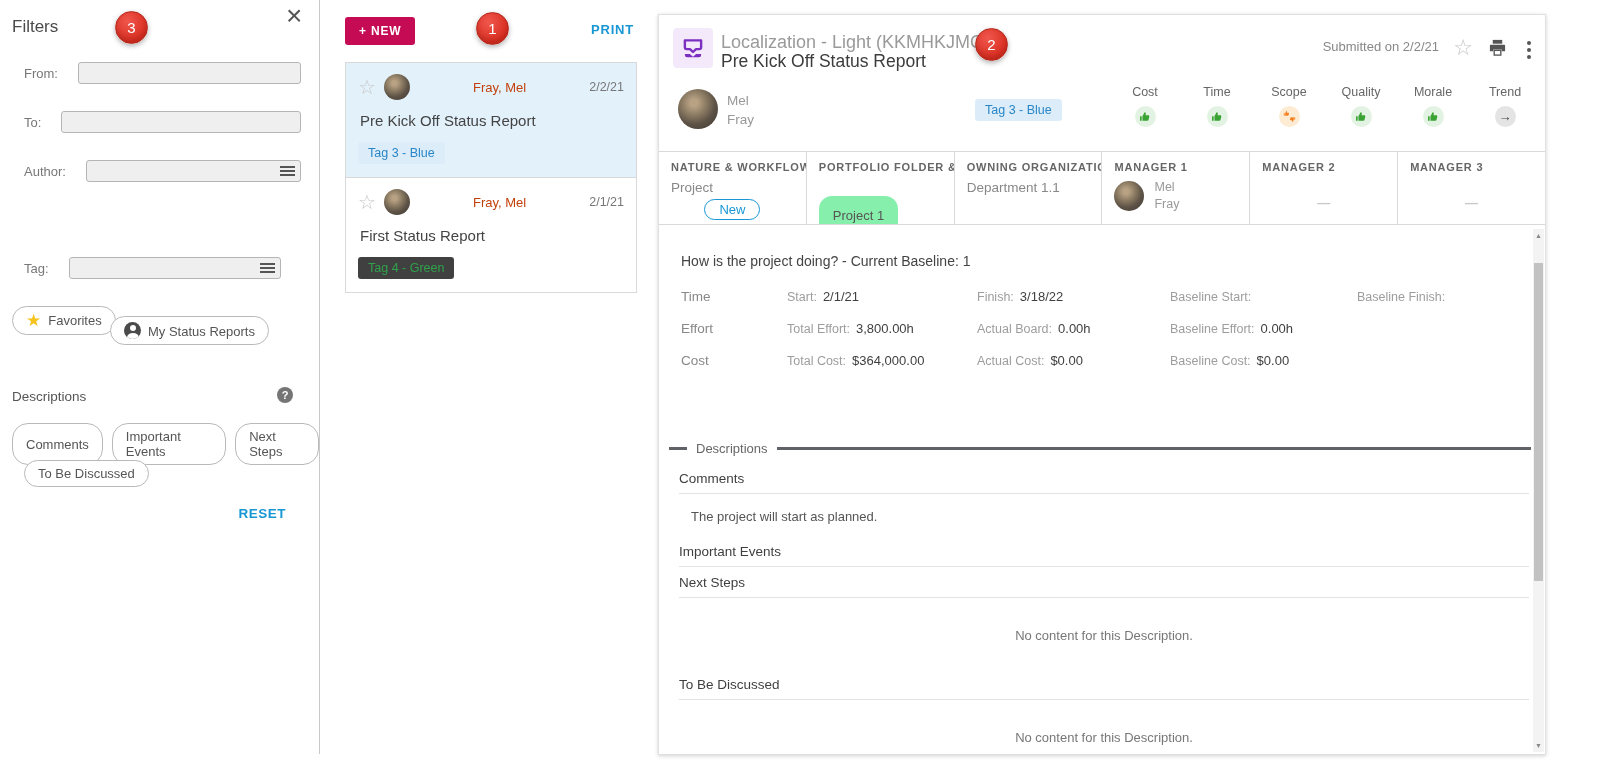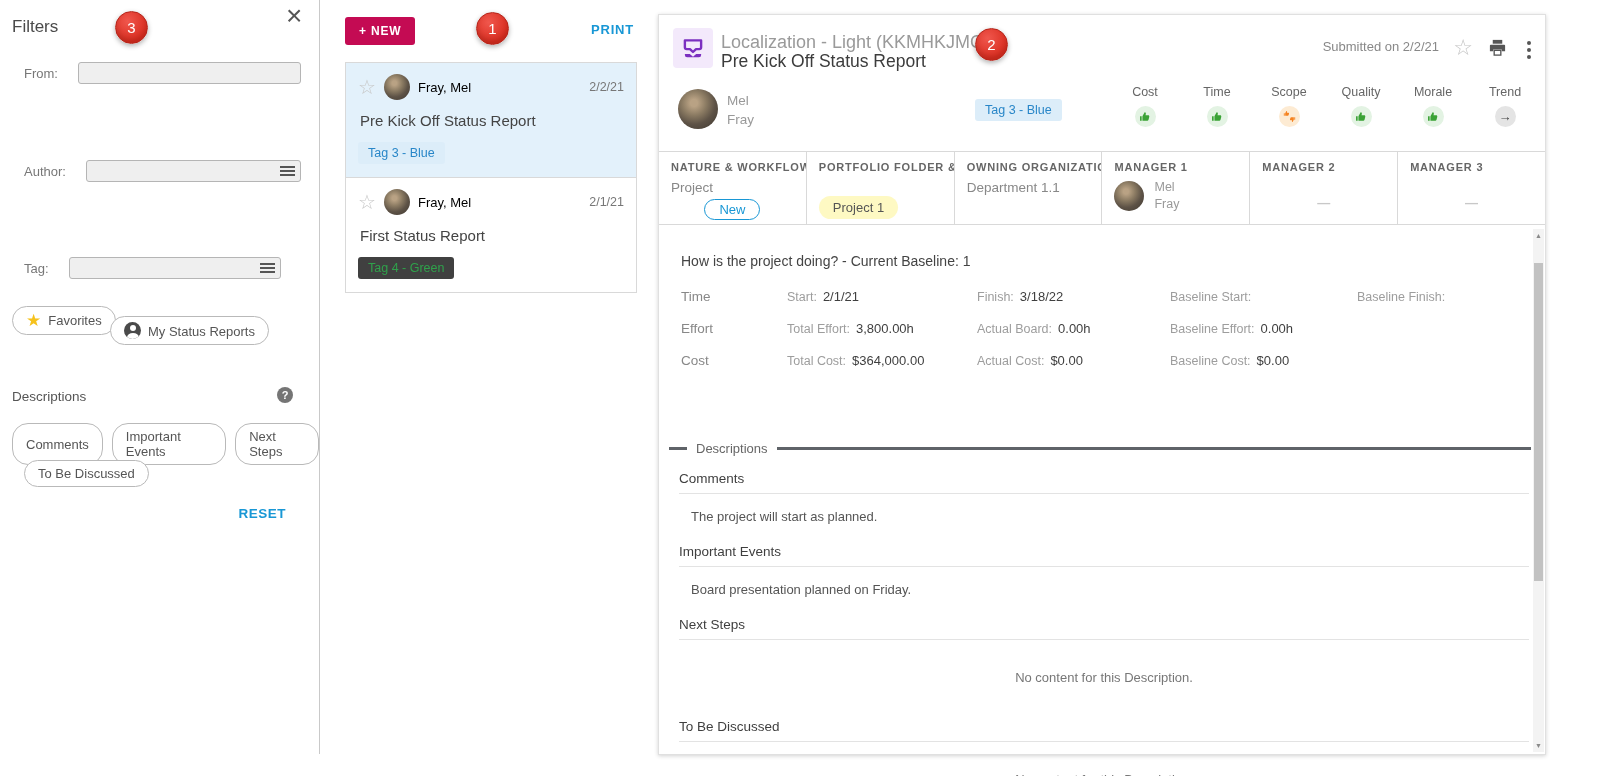--- a/index.html
+++ b/index.html
@@ -54,21 +54,21 @@
   .report-list { position:absolute; left:345px; top:62px; width:292px;
     border:1px solid #d9d9d9; background:#fff; }
   .report-card { padding:11px 12px 13px; background:#fff; cursor:pointer; }
   .report-card.selected { background:#e3f1fb; }
   .report-card + .report-card { border-top:1px solid #d9d9d9; }
   .rc-top { display:flex; align-items:center; gap:8px; }
   .star-outline { color:#c8c8c8; font-size:20px; line-height:1; cursor:pointer; }
   .avatar { border-radius:50%; flex:none;
     background:radial-gradient(circle at 40% 35%, #b9a284 10%, #8a7a62 35%, #5d5246 60%, #3e372f 100%); }
   .avatar.sm { width:26px; height:26px; }
-  .rc-author { color:#000000; font-size:13px; flex:1; }
+  .rc-author { color:#c2410c; font-size:13px; flex:1;text-align:center; }
   .rc-date { color:#777; font-size:12.5px; }
   .rc-title { color:#444; font-size:15px; margin:12px 0 0 2px; }
   .tag-chip { display:inline-block; font-size:12.5px; border-radius:3px; padding:4px 10px; margin-top:13px; }
   .tag-blue { background:#dcedf9; color:#2886c8; }
   .tag-green { background:#404040; color:#2fa14b; }
 
   
   .detail-card { position:absolute; left:658px; top:14px; width:888px; height:741px;
     background:#fff; border:1px solid #e0e0e0; box-shadow:0 1px 4px rgba(0,0,0,.18); }
   .proj-icon { position:absolute; left:14px; top:13px; width:40px; height:40px;
@@ -95,22 +95,22 @@
   .ind-neutral { background:#e4e4e4; color:#444; font-size:13px; font-weight:bold; }
 
   .info-row { position:absolute; left:0; right:0; top:136px; height:74px; display:flex;
     border-top:1px solid #d9d9d9; border-bottom:1px solid #d9d9d9; }
   .info-col { flex:1; padding:9px 12px 6px; overflow:hidden; }
   .info-col + .info-col { border-left:1px solid #d9d9d9; }
   .info-head { font-size:11px; font-weight:bold; color:#666; letter-spacing:.8px; white-space:nowrap; }
   .info-value { font-size:13.5px; color:#888; margin-top:7px; }
   .pill-outline { display:inline-block; border:1.5px solid #1897d5; color:#1897d5;
     border-radius:13px; padding:2px 14px; font-size:13px; cursor:pointer; }
-  .pill-gray { display:inline-block; background:#fef9c3; color:#555; border-radius:13px;
-    padding:4px 14px; font-size:13px; }
+  .pill-gray { display:inline-block; background:#86efac; color:#555; border-radius:13px;
+    padding:12px 14px; font-size:13px; }
   .mgr { display:flex; align-items:center; gap:10px; margin-top:6px; }
   .mgr-name { font-size:12.5px; color:#999; line-height:17px; }
   .dash-val { text-align:center; color:#c8c8c8; font-weight:bold; margin-top:22px; font-size:13px; }
 
   .status-heading { position:absolute; left:22px; top:238px; font-size:14px; color:#444; }
   .metrics { position:absolute; left:22px; top:272px; display:grid;
     grid-template-columns:106px 190px 193px 187px auto; row-gap:14px; align-items:center; }
   .m-rowlabel { font-size:13.5px; color:#888; }
   .m-label { font-size:12.5px; color:#9d9d9d; }
   .m-value { font-size:13px; color:#3f3f3f; margin-left:6px; }
@@ -136,20 +136,26 @@
 <body>
 
 <div id="stage">
 
   <div class="filters-panel">
     <div class="filters-title">Filters</div>
     <div class="close-x">×</div>
 
     <div class="f-row" style="top:62px;">
       <label>From:</label>
+      <span class="f-input-wrap">
+        <input class="f-input" type="text" value="" style="">
+      </span>
+    </div>
+    <div class="f-row" style="top:111px;">
+      <label>To:</label>
       <span class="f-input-wrap">
         <input class="f-input" type="text" value="" style="">
       </span>
     </div>
     <div class="f-row" style="top:160px;">
       <label>Author:</label>
       <span class="f-input-wrap">
         <input class="f-input" type="text" value="" style="">
         <span class="burger">
             <i></i>
@@ -404,21 +410,20 @@
       <span class="bar-long"></span>
     </div>
 
     <div class="desc-sections">
       <div>
         <div class="sect-title">Comments</div>
         <div class="sect-content">The project will start as planned.</div>
       </div>
       <div>
         <div class="sect-title">Important Events</div>
-        <div class="sect-content">Board presentation planned on Friday.</div>
       </div>
       <div>
         <div class="sect-title">Next Steps</div>
         <div class="sect-content empty">No content for this Description.</div>
       </div>
       <div>
         <div class="sect-title">To Be Discussed</div>
         <div class="sect-content empty">No content for this Description.</div>
       </div>
     </div>

